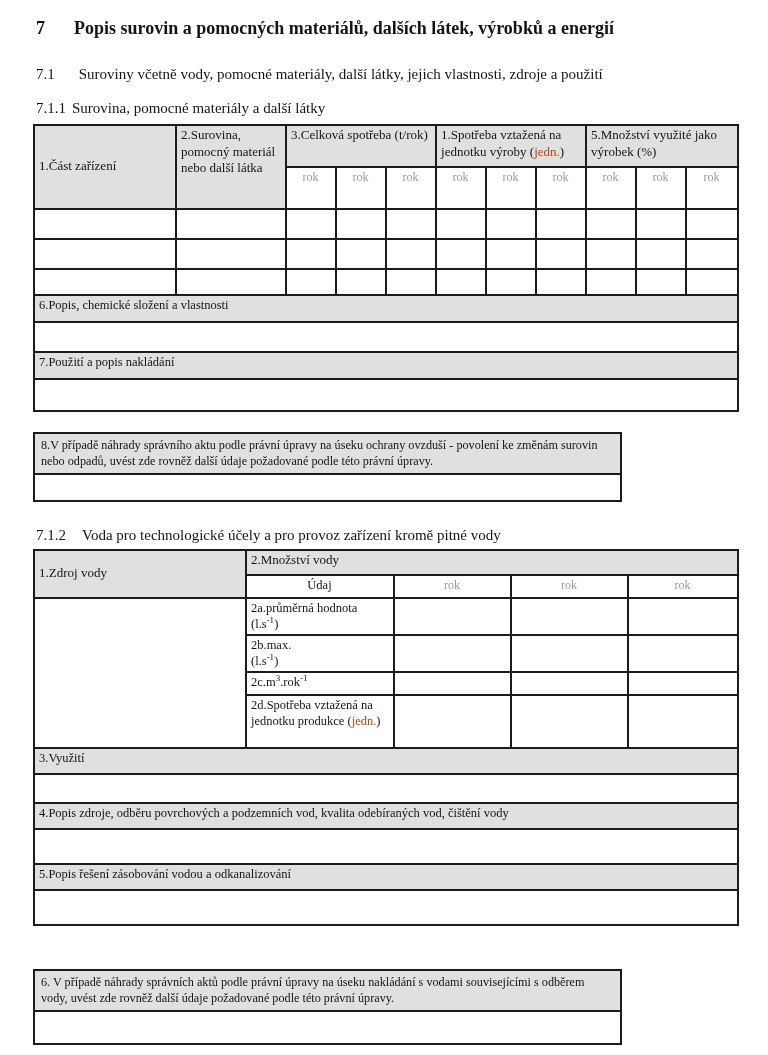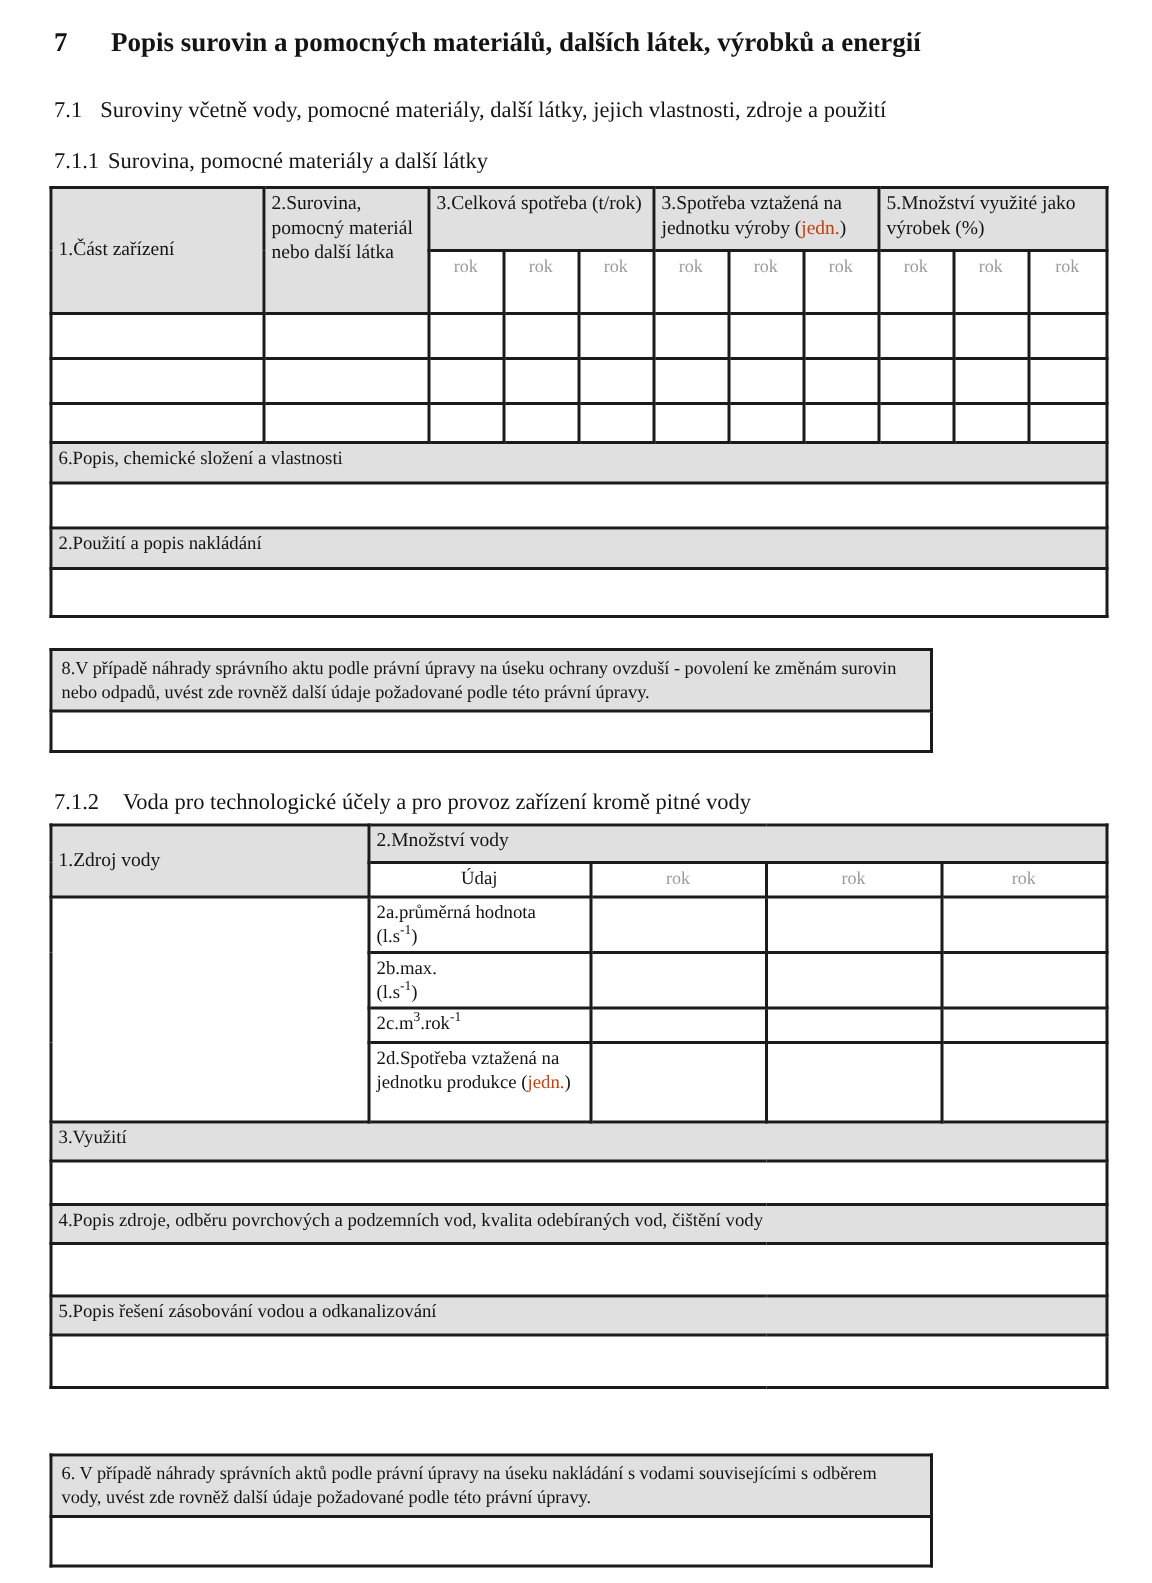--- a/index.html
+++ b/index.html
@@ -8,21 +8,21 @@
     font-family:"Liberation Serif", serif;
     -webkit-font-smoothing:antialiased;
   }
   .page{padding:14px 31px 0 33px;}
 
   
   .h-main{font-size:18px;font-weight:bold;display:flex;margin:4px 0 0 3px;}
   .h-main .num{margin-right:29px;}
   .h-sub{font-size:15px;display:flex;margin:0 0 0 3px;}
   .h-71{margin-top:27px;}
-  .h-71 .num{margin-right:12px;}
+  .h-71 .num{margin-right:24px;}
   .h-711{margin-top:17px;}
   .h-711 .num{margin-right:6px;}
   .h-712{margin-top:25px;}
   .h-712 .num{margin-right:16px;}
 
   
   table{border-collapse:collapse;table-layout:fixed;width:589px;background:#fff;}
   td,th{
     border:2px solid #1b1b1b;
     font-size:12.5px;font-weight:normal;text-align:left;
@@ -74,21 +74,21 @@
         <col style="width:50px">
       <col style="width:50px">
         <col style="width:50px">
         <col style="width:52px">
     </colgroup>
     <tbody>
       <tr>
         <td rowspan="2" class="gray mid hdr">1.Část zařízení</td>
         <td rowspan="2" class="gray hdr">2.Surovina, pomocný materiál nebo další látka</td>
         <td colspan="3" class="gray hdr" style="height:37px">3.Celková spotřeba (t/rok)</td>
-        <td colspan="3" class="gray hdr"><span>3.Spotřeba vztažená na jednotku výroby (</span><span class="muted">jedn.</span><span>)</span></td>
+        <td colspan="3" class="gray hdr"><span>1.Spotřeba vztažená na jednotku výroby (</span><span class="muted">jedn.</span><span>)</span></td>
         <td colspan="3" class="gray hdr">5.Množství využité jako výrobek (%)</td>
       </tr>
       <tr>
         <td class="rok" style="height:36px">rok</td>
         <td class="rok">rok</td>
         <td class="rok">rok</td>
         <td class="rok">rok</td>
         <td class="rok">rok</td>
         <td class="rok">rok</td>
         <td class="rok">rok</td>
@@ -134,21 +134,21 @@
           <td></td>
           <td></td>
       </tr>
       <tr>
         <td colspan="11" class="gray" style="height:22px">6.Popis, chemické složení a vlastnosti</td>
       </tr>
       <tr>
         <td colspan="11" style="height:25px"></td>
       </tr>
       <tr>
-        <td colspan="11" class="gray" style="height:22px">2.Použití a popis nakládání</td>
+        <td colspan="11" class="gray" style="height:22px">7.Použití a popis nakládání</td>
       </tr>
       <tr>
         <td colspan="11" style="height:27px"></td>
       </tr>
     </tbody>
   </table>
 
   <table class="t8">
     <tbody>
       <tr>

